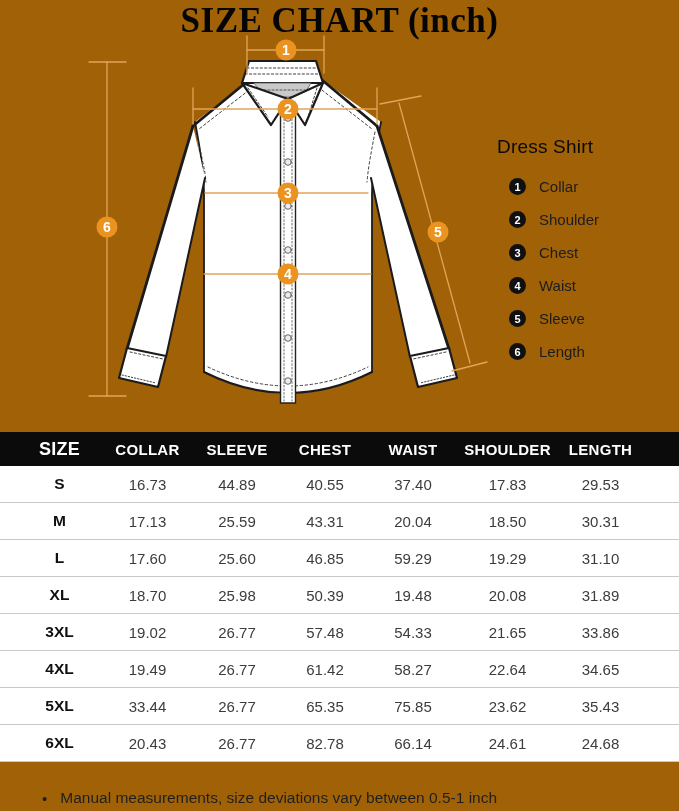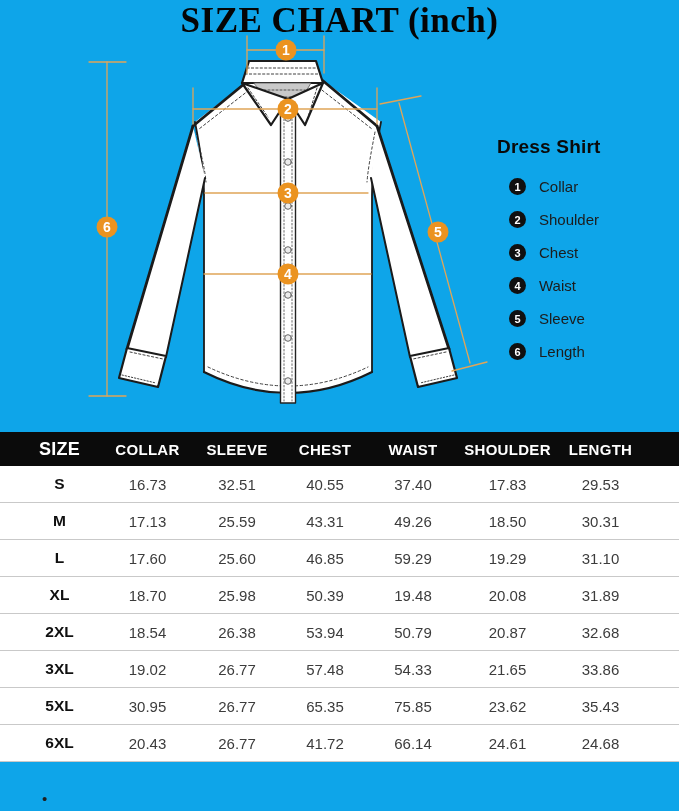--- a/index.html
+++ b/index.html
@@ -1,29 +1,29 @@
 <!DOCTYPE html>
 <html><head>
 <meta charset="utf-8">
 <style>
   html,body{margin:0;padding:0;background:#ffffff;}
   .page{
-    position:relative;width:679px;height:811px;background:#0ea5e9;overflow:hidden;
+    position:relative;width:679px;height:811px;background:#a16207;overflow:hidden;
     font-family:"Liberation Sans","DejaVu Sans",sans-serif;color:#111;
   }
   
   .title{
     position:absolute;top:1px;left:0;width:100%;text-align:center;
     font-family:"Liberation Serif","DejaVu Serif",serif;
     font-weight:700;font-size:35px;letter-spacing:.5px;color:#050505;
   }
   
   .shirt-svg{position:absolute;top:0;left:0;}
   .legend{position:absolute;top:136px;left:497px;width:175px;}
-  .legend-title{font-size:19px;font-weight:700;color:#0a0a0a;margin:0 0 20px 0;letter-spacing:.2px;}
+  .legend-title{font-size:19px;font-weight:400;color:#0a0a0a;margin:0 0 20px 0;letter-spacing:.2px;}
   .legend-item{display:flex;align-items:center;margin:0 0 16px 12px;}
   .legend-num{
     width:17px;height:17px;border-radius:50%;background:#101010;color:#fff;
     font-size:11px;font-weight:700;display:flex;align-items:center;justify-content:center;
     flex:0 0 17px;
   }
   .legend-label{font-size:15px;color:#1c1c1c;margin-left:13px;}
   
   .size-table{
     position:absolute;top:432px;left:0;width:679px;
@@ -215,32 +215,32 @@
         <th>CHEST</th>
         <th>WAIST</th>
         <th>SHOULDER</th>
         <th>LENGTH</th>
       </tr>
     </thead>
     <tbody>
         <tr>
           <td class="size-cell">S</td>
           <td>16.73</td>
-          <td>32.51</td>
+          <td>44.89</td>
           <td>40.55</td>
           <td>37.40</td>
           <td>17.83</td>
           <td>29.53</td>
         </tr>
         <tr>
           <td class="size-cell">M</td>
           <td>17.13</td>
           <td>25.59</td>
           <td>43.31</td>
-          <td>49.26</td>
+          <td>20.04</td>
           <td>18.50</td>
           <td>30.31</td>
         </tr>
         <tr>
           <td class="size-cell">L</td>
           <td>17.60</td>
           <td>25.60</td>
           <td>46.85</td>
           <td>59.29</td>
           <td>19.29</td>
@@ -249,55 +249,56 @@
         <tr>
           <td class="size-cell">XL</td>
           <td>18.70</td>
           <td>25.98</td>
           <td>50.39</td>
           <td>19.48</td>
           <td>20.08</td>
           <td>31.89</td>
         </tr>
         <tr>
-          <td class="size-cell">2XL</td>
-          <td>18.54</td>
-          <td>26.38</td>
-          <td>53.94</td>
-          <td>50.79</td>
-          <td>20.87</td>
-          <td>32.68</td>
-        </tr>
-        <tr>
           <td class="size-cell">3XL</td>
           <td>19.02</td>
           <td>26.77</td>
           <td>57.48</td>
           <td>54.33</td>
           <td>21.65</td>
           <td>33.86</td>
         </tr>
         <tr>
+          <td class="size-cell">4XL</td>
+          <td>19.49</td>
+          <td>26.77</td>
+          <td>61.42</td>
+          <td>58.27</td>
+          <td>22.64</td>
+          <td>34.65</td>
+        </tr>
+        <tr>
           <td class="size-cell">5XL</td>
-          <td>30.95</td>
+          <td>33.44</td>
           <td>26.77</td>
           <td>65.35</td>
           <td>75.85</td>
           <td>23.62</td>
           <td>35.43</td>
         </tr>
         <tr>
           <td class="size-cell">6XL</td>
           <td>20.43</td>
           <td>26.77</td>
-          <td>41.72</td>
+          <td>82.78</td>
           <td>66.14</td>
           <td>24.61</td>
           <td>24.68</td>
         </tr>
       </tbody>
   </table>
 
   <div class="footnote">
     <span class="bullet">•</span>
+    <span>Manual measurements, size deviations vary between 0.5-1 inch</span>
   </div>
 
 </div>
 
 </body></html>

